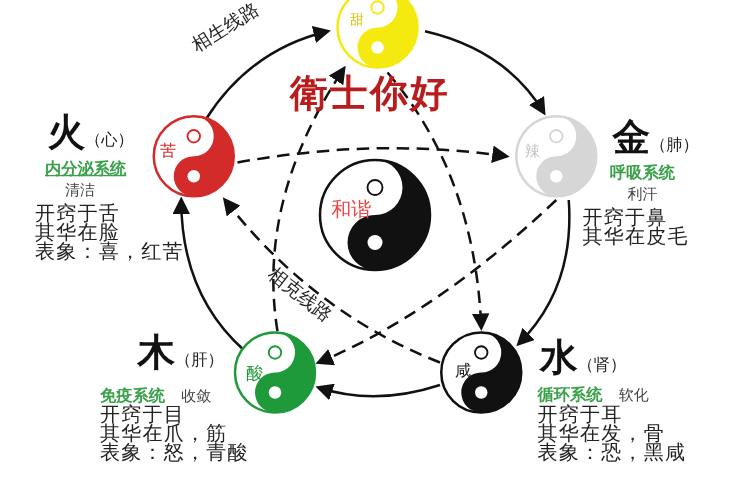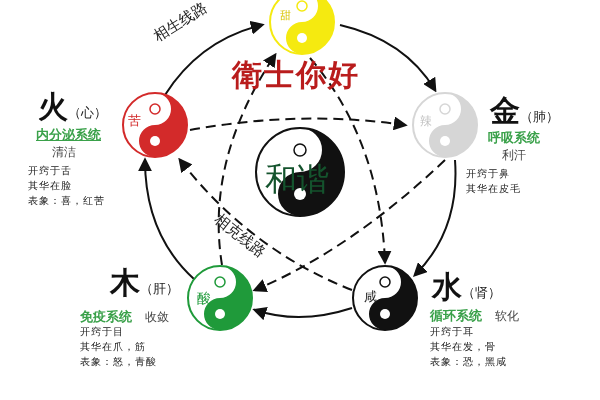--- a/index.html
+++ b/index.html
@@ -3,21 +3,21 @@
   <meta charset="utf-8">
   <style>
     html, body { margin:0; padding:0; background:#ffffff; }
     body { width:600px; height:400px; position:relative; overflow:hidden; font-family:"DejaVu Sans", sans-serif; }
     svg.diagram { position:absolute; left:0; top:0; width:600px; height:400px; }
     .lbl { position:absolute; white-space:nowrap; }
     .elem { font-size:30px; color:#111; font-family:"DejaVu Serif", serif; font-weight:bold; line-height:1; }
     .organ { font-size:13px; color:#222; }
     .system { font-size:13px; color:#3aa14a; font-weight:bold; }
     .quality { font-size:12px; color:#444; font-family:"DejaVu Serif", serif; }
-    .info { font-size:10px; color:#222; line-height:15px; letter-spacing:1px; }
+    .info { font-size:16px; color:#222; line-height:15px; letter-spacing:1px; }
     .watermark { font-size:30px; color:#b91c1c; font-weight:bold; letter-spacing:2px; }
     .route { font-size:15px; color:#222; }
   </style>
 </head>
 <body>
 
 <svg class="diagram" viewBox="0 0 600 400">
   <defs>
     <marker id="ah" viewBox="0 0 10 10" refX="8" refY="5" markerWidth="7" markerHeight="7" orient="auto">
       <path d="M0,0 L10,5 L0,10 z" fill="#111"></path>
@@ -73,21 +73,21 @@
   <g transform="translate(300,172)">
     <circle r="44" fill="#fff" stroke="#111" stroke-width="2"></circle>
     <path d="M0,-44 A44,44 0 0,1 0,44 A22,22 0 0,1 0,0 A22,22 0 0,0 0,-44 z" fill="#111"></path>
     <circle cy="-22" r="6" fill="#fff" stroke="#111" stroke-width="1.5"></circle>
     <circle cy="22" r="6" fill="#fff"></circle>
   </g>
 </svg>
 
 <div class="lbl watermark" style="left:232px;top:55px;">衛士你好</div>
 
-<div class="lbl" style="left:265px;top:158px;font-size:32px;color:#14532d;font-family:Liberation Serif, serif;">和谐</div>
+<div class="lbl" style="left:265px;top:158px;font-size:16px;color:#ef4444;font-family:Liberation Serif, serif;">和谐</div>
 
 <div class="lbl route" style="left:150px;top:30px;transform:rotate(-32deg);transform-origin:left top;">相生线路</div>
 <div class="lbl route" style="left:222px;top:210px;transform:rotate(38deg);transform-origin:left top;">相克线路</div>
 
 <div class="lbl" style="left:128px;top:112px;font-size:13px;color:#d32a2a;">苦</div>
 <div class="lbl" style="left:280px;top:8px;font-size:11px;color:#d9c400;">甜</div>
 <div class="lbl" style="left:420px;top:113px;font-size:12px;color:#c0c0c0;">辣</div>
 <div class="lbl" style="left:364px;top:288px;font-size:13px;color:#222;">咸</div>
 <div class="lbl" style="left:197px;top:290px;font-size:14px;color:#1f9a3a;">酸</div>
 

